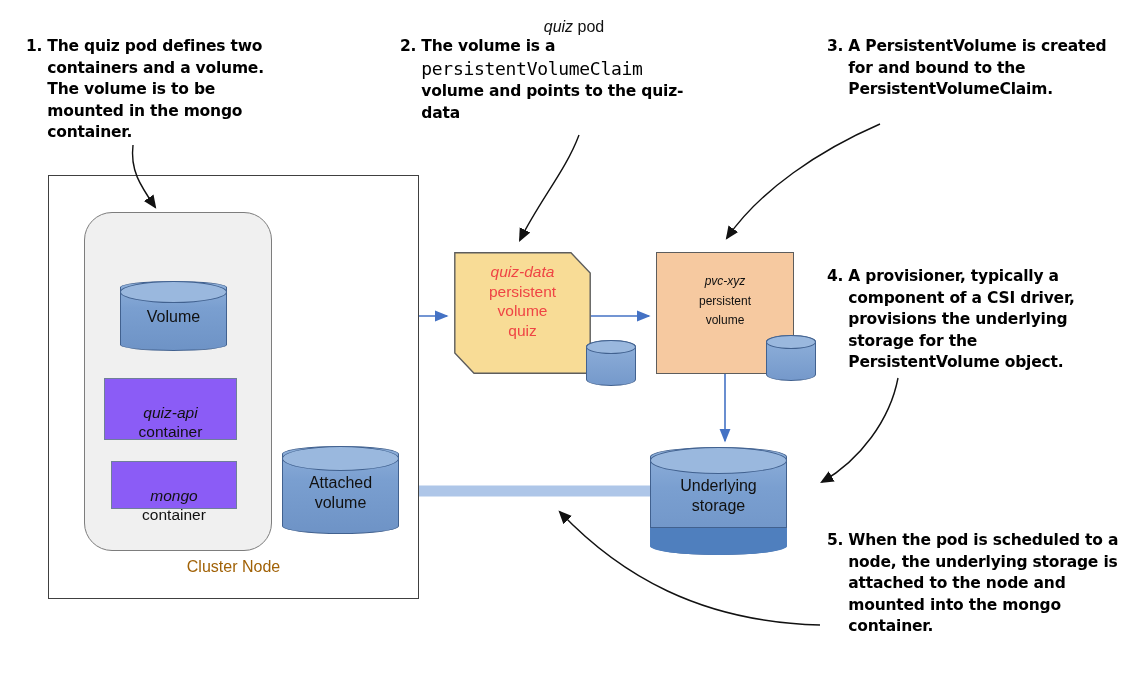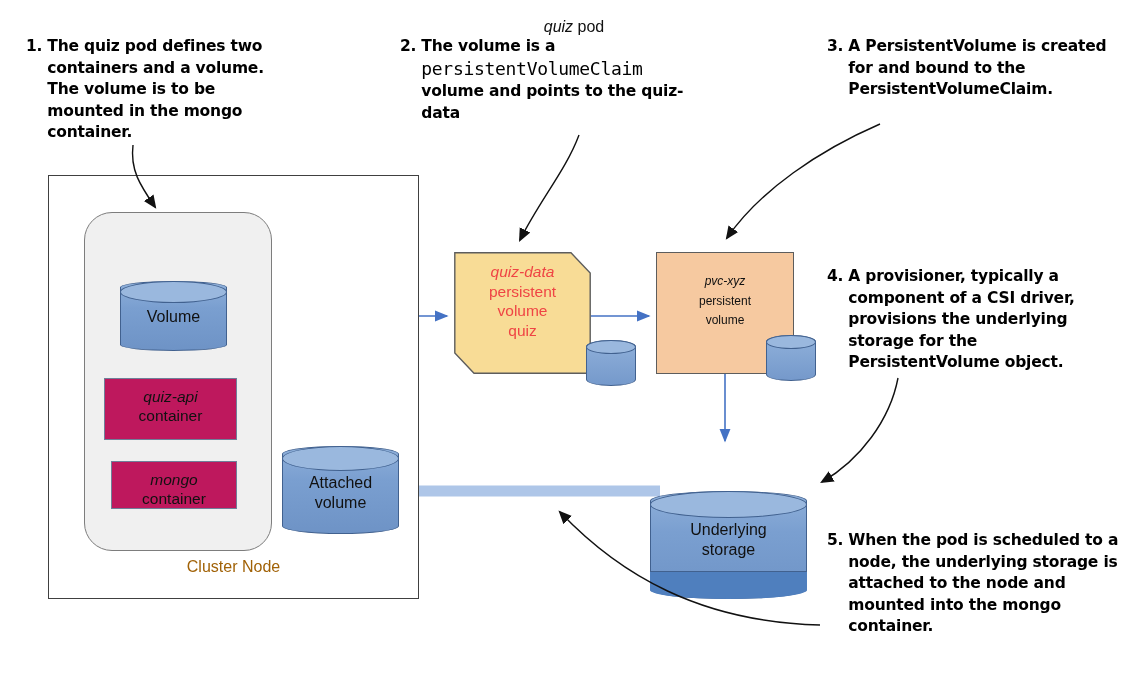--- a/index.html
+++ b/index.html
@@ -138,21 +138,21 @@
   #volume-cyl { left: 120px; top: 281px; width: 107px; height: 70px; }
   #volume-cyl .top { height: 22px; }
   #volume-cyl .lbl { top: 26px; }
 
   
   #attached-volume-cyl { left: 282px; top: 446px; width: 117px; height: 88px; }
   #attached-volume-cyl .top { height: 25px; }
   #attached-volume-cyl .lbl { top: 27px; }
 
   
-  #underlying-storage-cyl { left: 650px; top: 447px; width: 157px; height: 108px; margin-top: 44px; }
+  #underlying-storage-cyl { left: 650px; top: 447px; width: 137px; height: 108px; }
   #underlying-storage-cyl .top { height: 27px; }
   #underlying-storage-cyl .band { bottom: 0; height: 28px; border-radius: 0 0 50% 50% / 0 0 32% 32%; }
   #underlying-storage-cyl .lbl { top: 29px; }
 
   
   .mini-cyl {
     position: absolute;
     width: 50px;
     height: 46px;
   }
@@ -171,28 +171,28 @@
     border-radius: 50%;
     background: #9ab8de;
     box-sizing: border-box;
   }
   #pvc-mini-cyl { left: 586px; top: 340px; }
   #pv-mini-cyl  { left: 766px; top: 335px; }
 
   
   .container-box {
     position: absolute;
-    background: #be185d;
+    background: #8b5cf6;
     border: 1.3px solid #6f7f99;
     box-sizing: border-box;
     text-align: center;
     font-size: 15.5px;
     line-height: 19px;
     color: #111;
-    padding-top: 8px;
+    padding-top: 24px;
   }
   .container-box .it { font-style: italic; }
   #quiz-api-container { left: 104px; top: 378px; width: 133px; height: 62px; }
   #mongo-container    { left: 111px; top: 461px; width: 126px; height: 48px; }
 
   
   #pvc-shape {
     position: absolute;
     left: 454px;
     top: 252px;

